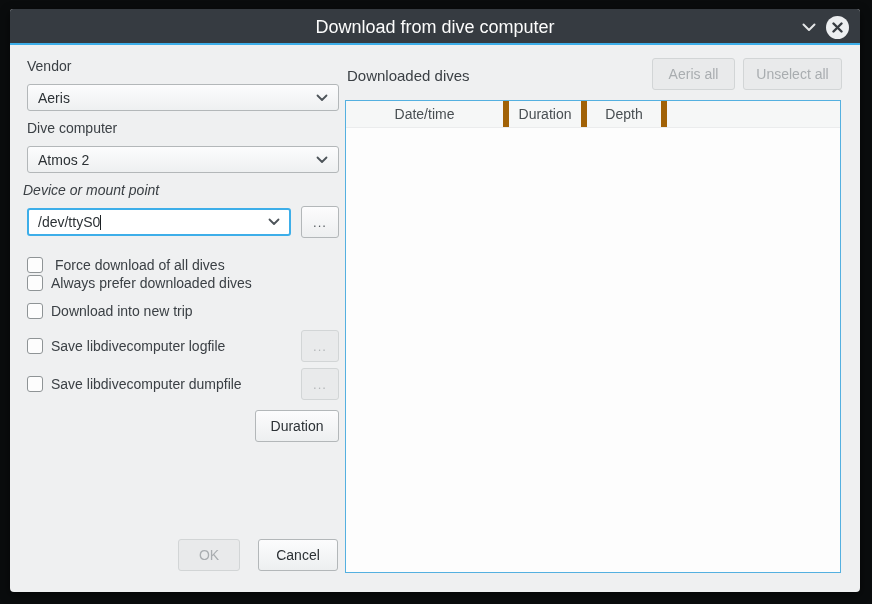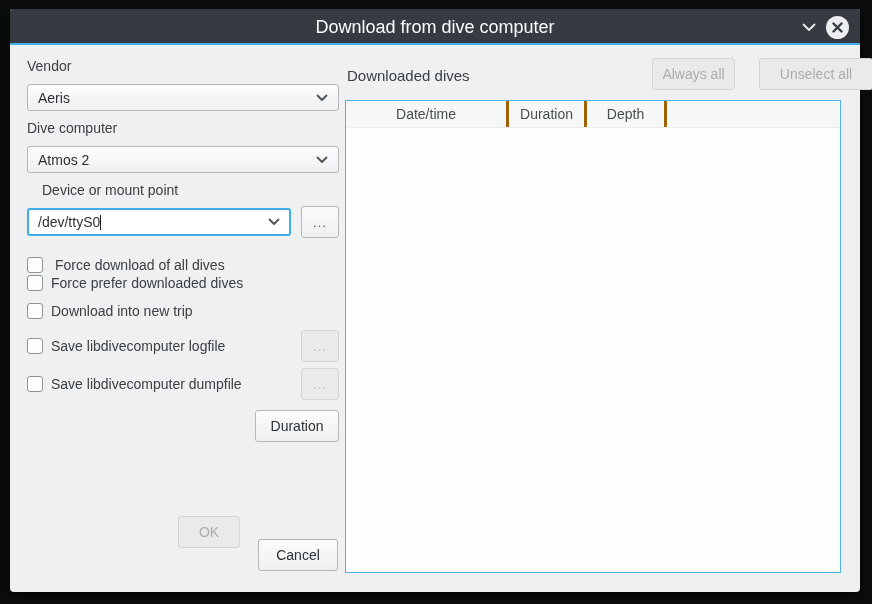--- a/index.html
+++ b/index.html
@@ -72,21 +72,21 @@
   
   .dl-table {
     position:absolute; left:335px; top:91px; width:496px; height:473px;
     background:#fdfdfd;
     border:1px solid #54b0e0;
   }
   .dl-header { display:flex; height:27px; background:#f6f7f7; border-bottom:1px solid #ebeced; }
   .dl-header .hcell {
     display:flex; align-items:center; justify-content:center;
     font-size:14px; color:#484e52;
-    border-right:3px solid #a16207; cursor:pointer;
+    border-right:6px solid #a16207; cursor:pointer;
   }
   .dl-header .hcell:last-child { border-right:none; }
   .hcell.c0 { width:163px; } .hcell.c1 { width:78px; } .hcell.c2 { width:80px; }
   .hcell.c3 { flex:1; }
   .dl-body { height:445px; }
   svg { display:block; }
 </style>
 </head>
 <body>
 
@@ -121,21 +121,21 @@
 
   <div class="combo" style="left:17px; top:137px;">
     <span class="combo-text">Atmos 2</span>
     <span>
       <svg width="12" height="8" viewBox="0 0 12 8">
           <polyline points="1.5,1.5 6,6 10.5,1.5" fill="none" stroke="#4d5459" stroke-width="1.8" stroke-linecap="round" stroke-linejoin="round"></polyline>
         </svg>
     </span>
   </div>
 
-  <div class="label" style="left:32px; top:173px;">Device or mount point</div>
+  <div class="label" style="left:13px; top:173px;font-style:italic;">Device or mount point</div>
 
   <div class="combo focused" style="left:17px; top:199px; width:264px; height:28px;">
     <span>/dev/ttyS0</span>
       <span class="caret-bar"></span>
     <span class="combo-text"></span>
     <span>
       <svg width="12" height="8" viewBox="0 0 12 8">
           <polyline points="1.5,1.5 6,6 10.5,1.5" fill="none" stroke="#4d5459" stroke-width="1.8" stroke-linecap="round" stroke-linejoin="round"></polyline>
         </svg>
     </span>
@@ -143,21 +143,21 @@
 
   <div class="btn small-dots" style="left:291px; top:197px; width:38px;">...</div>
 
   <div class="cb-row" style="left:17px; top:248px;gap:12px;">
     <span class="cb-box"></span>
     <span class="cb-label">Force download of all dives</span>
   </div>
 
   <div class="cb-row" style="left:17px; top:266px;">
     <span class="cb-box"></span>
-    <span class="cb-label">Force prefer downloaded dives</span>
+    <span class="cb-label">Always prefer downloaded dives</span>
   </div>
 
   <div class="cb-row" style="left:17px; top:294px;">
     <span class="cb-box"></span>
     <span class="cb-label">Download into new trip</span>
   </div>
 
   <div class="cb-row" style="left:17px; top:329px;">
     <span class="cb-box"></span>
     <span class="cb-label">Save libdivecomputer logfile</span>
@@ -165,27 +165,27 @@
   <div class="btn small-dots disabled" style="left:291px; top:321px; width:38px;">...</div>
 
   <div class="cb-row" style="left:17px; top:367px;text-align:center;">
     <span class="cb-box"></span>
     <span class="cb-label">Save libdivecomputer dumpfile</span>
   </div>
   <div class="btn small-dots disabled" style="left:291px; top:359px; width:38px;">...</div>
 
   <div class="btn" style="left:245px; top:401px; width:84px;">Duration</div>
 
-  <div class="btn disabled" style="left:168px; top:507px; width:62px;">OK</div>
+  <div class="btn disabled" style="left:168px; top:530px; width:62px;">OK</div>
   <div class="btn" style="left:248px; top:530px; width:80px;">Cancel</div>
 
   <div class="label" style="left:337px; top:58px; font-size:15px;">Downloaded dives</div>
 
-  <div class="btn disabled" style="left:642px; top:49px; width:83px;">Always all</div>
-  <div class="btn disabled" style="left:733px; top:49px; width:114px;margin-left:16px;">Unselect all</div>
+  <div class="btn disabled" style="left:642px; top:49px; width:83px;">Aeris all</div>
+  <div class="btn disabled" style="left:733px; top:49px; width:99px;">Unselect all</div>
 
   <div class="dl-table">
     <div class="dl-header">
       <div class="hcell c0">Date/time</div>
       <div class="hcell c1">Duration</div>
       <div class="hcell c2">Depth</div>
       <div class="hcell c3"></div>
     </div>
     <div class="dl-body"></div>
   </div>

